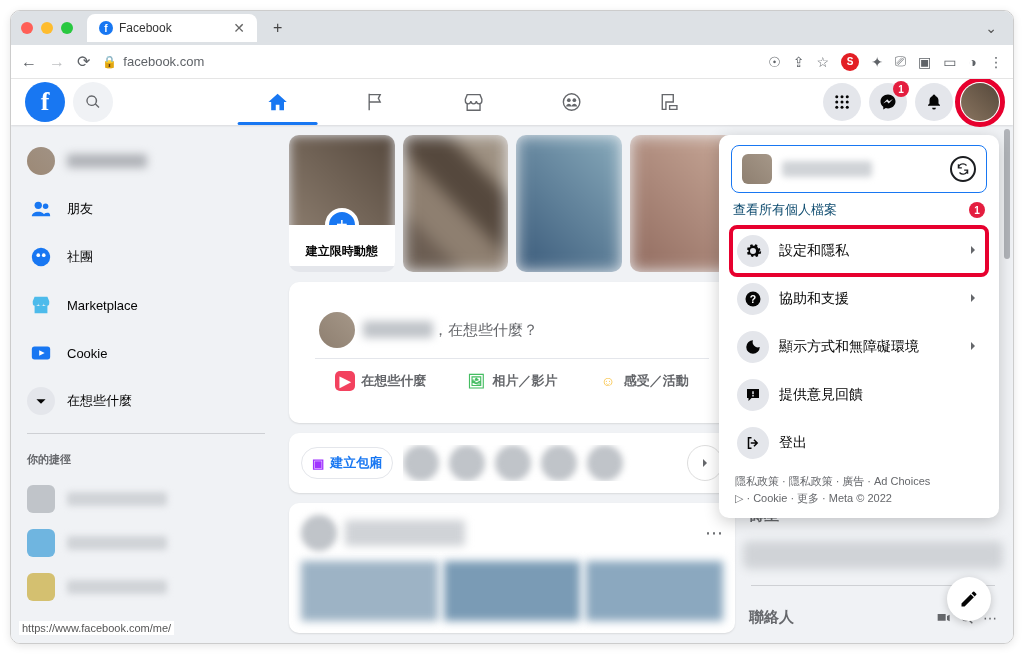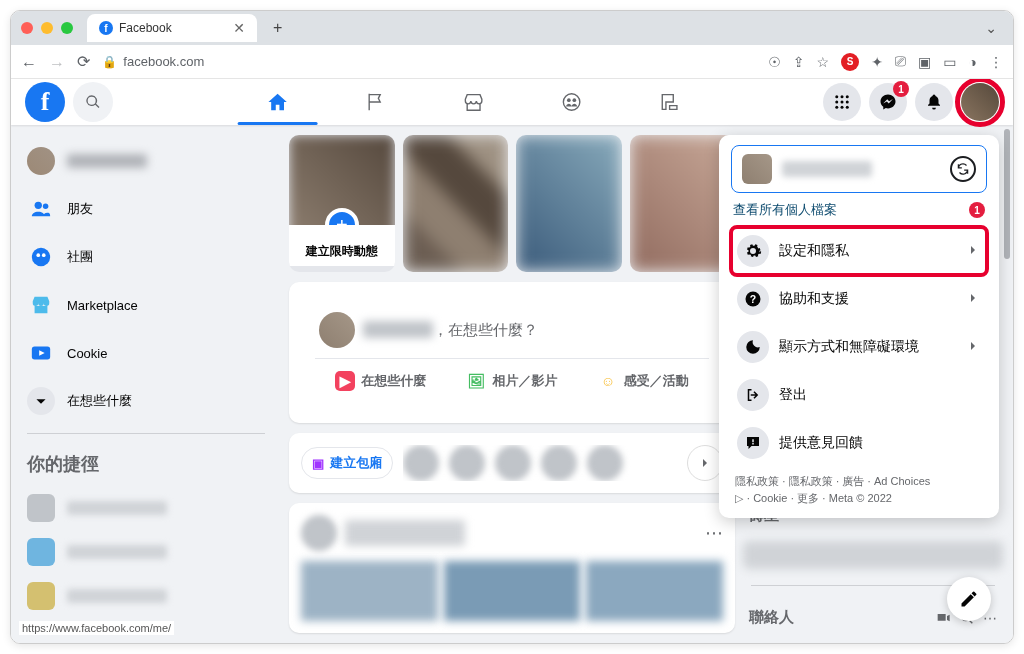--- a/index.html
+++ b/index.html
@@ -52,21 +52,21 @@
 .side-icon.friends svg{fill:#1877f2;}
 .side-icon.pages svg{fill:#ee6123;}
 .side-icon.groups svg{fill:#1877f2;}
 .side-icon.market svg{fill:#4dbbeb;}
 .side-icon.watch svg{fill:#1877f2;}
 .side-icon.more{background:#e4e6eb;border-radius:50%;width:28px;height:28px;}
 .side-icon svg{width:22px;height:22px;}
 .side-label{font-size:13px;color:#050505;font-weight:500;}
 .side-label.blur{filter:blur(4px);background:#b0b3b8;color:transparent;border-radius:3px;width:80px;height:14px;}
 .side-sep{border-top:1px solid #ced0d4;margin:6px 8px;}
-.side-title{font-size:18px;font-weight:600;color:#65676b;padding:8px;}
+.side-title{font-size:11px;font-weight:600;color:#65676b;padding:8px;}
 .shortcut{display:flex;align-items:center;gap:12px;padding:6px 8px;}
 .shortcut-img{width:28px;height:28px;border-radius:6px;background:#c0c4c9;}
 .shortcut-lbl{width:100px;height:14px;background:#d0d3d7;filter:blur(3px);border-radius:3px;}
 .statuslink{position:absolute;bottom:8px;left:8px;font-size:11px;color:#555;background:#fff;padding:1px 3px;}
 
 
 .feed{flex:1;padding:10px 8px;display:flex;flex-direction:column;gap:10px;overflow:hidden;justify-content:space-between;}
 .stories{height:190px;display:flex;gap:8px;position:relative;}
 .story{flex:1;border-radius:10px;overflow:hidden;position:relative;}
 .story.own{background:#e4e6eb;}
@@ -459,34 +459,34 @@
             </svg>
           </div>
         <span>顯示方式和無障礙環境</span>
         <span class="dd-chev"><svg viewBox="0 0 24 24">
               <path fill="currentColor" d="M9 6l6 6-6 6"></path>
             </svg></span>
       </div>
       <div class="dd-item">
         <div class="dd-icn">
             <svg viewBox="0 0 24 24">
-              <path d="M10 4H5v16h5v-2H7V6h3zM14 7l-1.4 1.4L15.2 11H9v2h6.2l-2.6 2.6L14 17l5-5z"></path>
-            </svg>
-          </div>
-        <span>登出</span>
-      </div>
-      <div class="dd-item">
-        <div class="dd-icn">
-            <svg viewBox="0 0 24 24">
               <path d="M4 4h16v12H10l-4 4v-4H4z"></path>
               <rect x="11" y="7" width="2" height="4" fill="#e4e6eb"></rect>
               <rect x="11" y="12" width="2" height="2" fill="#e4e6eb"></rect>
             </svg>
           </div>
         <span>提供意見回饋</span>
+      </div>
+      <div class="dd-item">
+        <div class="dd-icn">
+            <svg viewBox="0 0 24 24">
+              <path d="M10 4H5v16h5v-2H7V6h3zM14 7l-1.4 1.4L15.2 11H9v2h6.2l-2.6 2.6L14 17l5-5z"></path>
+            </svg>
+          </div>
+        <span>登出</span>
       </div>
       <div class="dd-foot">
         <span>隱私政策</span><span class="sep">·</span><span>隱私政策</span><span class="sep">·</span><span>廣告</span><span class="sep">·</span><span>Ad Choices ▷</span><span class="sep">·</span><span>Cookie</span><span class="sep">·</span><span>更多</span><span class="sep">·</span><span>Meta © 2022</span>
       </div>
     </div>
 
     <div class="fab">
         <svg viewBox="0 0 24 24">
           <path fill="#050505" d="M3 17.25V21h3.75L17.8 9.94l-3.75-3.75L3 17.25zM20.7 7.04a1 1 0 000-1.41l-2.34-2.34a1 1 0 00-1.41 0L15 5.24l3.75 3.75 1.95-1.95z"></path>
         </svg>

